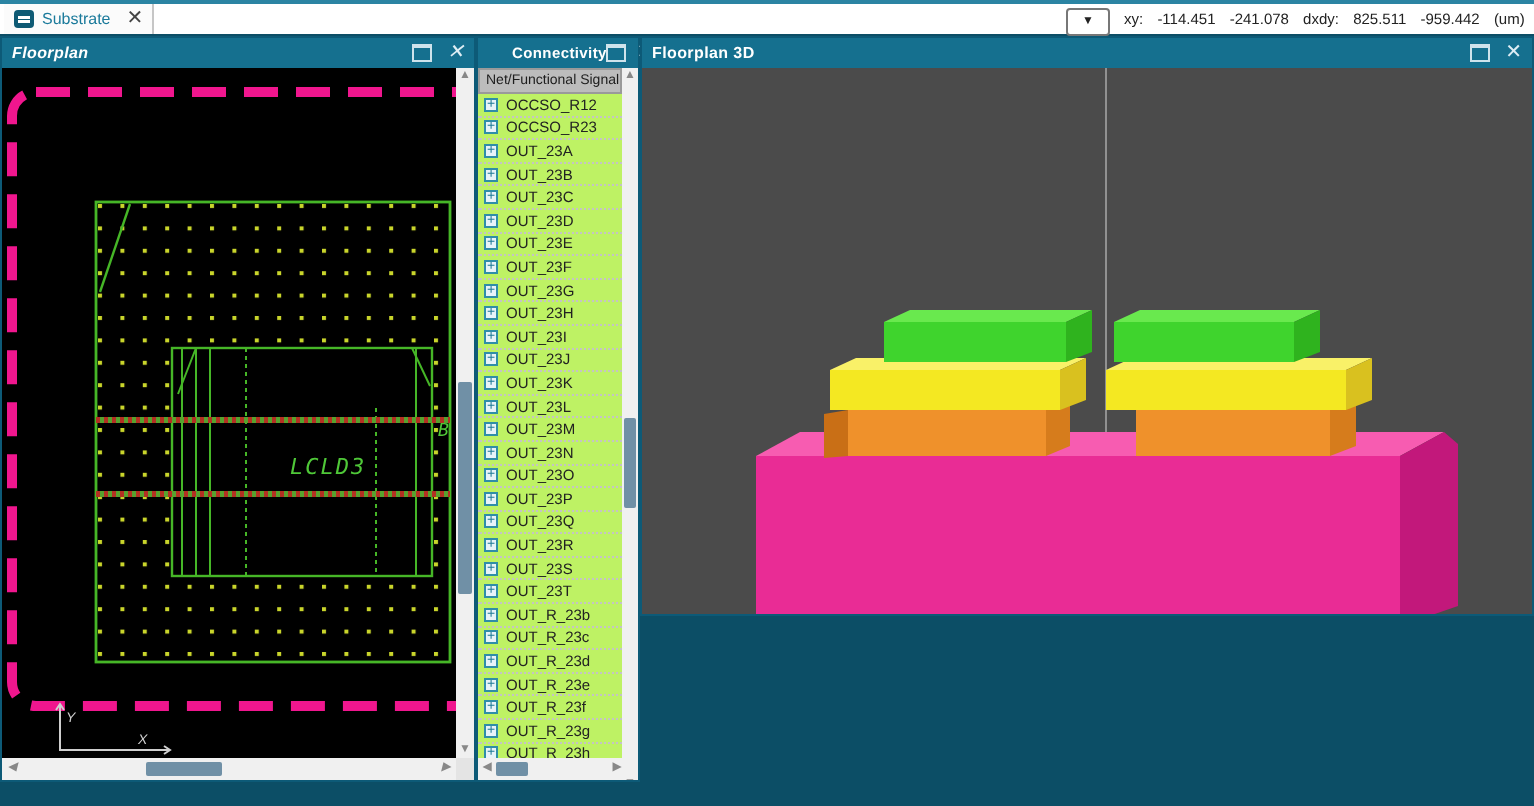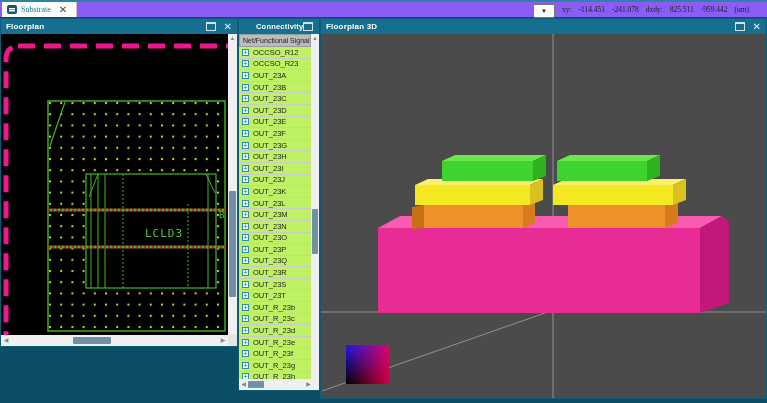--- a/index.html
+++ b/index.html
@@ -1,21 +1,21 @@
 <!DOCTYPE html>
 <html><head>
 <meta charset="utf-8">
 <style>
   html,body{margin:0;padding:0;}
   .app{position:relative;width:767px;height:403px;background:#0c4e66;overflow:hidden;
        font-family:"Liberation Sans",sans-serif;-webkit-font-smoothing:antialiased;}
 
   
-  .tabbar{position:absolute;left:0;top:0;width:767px;height:17px;background:#8b5cf6;
-          border-top:2px solid #2b84a3;box-sizing:border-box;font-family:Liberation Serif, serif;}
+  .tabbar{position:absolute;left:0;top:0;width:767px;height:17px;background:#ffffff;
+          border-top:2px solid #2b84a3;box-sizing:border-box;}
   .tab{position:absolute;left:2px;top:0;width:75px;height:15px;background:#fbfbfb;
        border-right:1px solid #c6c6c6;display:flex;align-items:center;padding-left:5px;box-sizing:border-box;}
   .tab-icon{width:10px;height:9px;background:#0e5a74;border-radius:2px;margin-right:4px;flex:none;
     background-image:linear-gradient(#fff,#fff),linear-gradient(#fff,#fff);
     background-size:6px 1.5px;background-repeat:no-repeat;background-position:2px 2.5px,2px 5px;}
   .tab-label{font-size:8px;color:#1b7a9b;}
   .tab-close{margin-left:8px;font-size:10px;color:#444;line-height:8px;cursor:default;}
   .dd-btn{position:absolute;left:533px;top:2px;width:20px;height:12px;border:1px solid #777;
           border-radius:2px;background:#fff;font-size:6px;color:#222;text-align:center;line-height:12px;}
   .coords{position:absolute;left:562px;top:0;height:15px;line-height:16px;font-size:7.5px;color:#222;white-space:nowrap;text-align:center;}
@@ -76,21 +76,21 @@
       <span>xy:</span>
       <span>-114.451</span>
       <span>-241.078</span>
       <span>dxdy:</span>
       <span>825.511</span>
       <span>-959.442</span>
       <span>(um)</span>
     </div>
   </div>
 
-  <div class="panel" style="left:0;top:18px;width:238px;height:329px;">
+  <div class="panel" style="left:0;top:18px;width:238px;height:373px;font-style:italic;">
     <div class="panel-hd">
       <span class="panel-title">Floorplan</span>
       <span class="float-ic"></span>
       <span class="close-ic">✕</span>
     </div>
     <div class="fp-body">
       <svg class="fp-svg" width="227" height="345" viewBox="0 0 227 345">
         <defs>
           <pattern id="dots" width="11.2" height="11.2" patternUnits="userSpaceOnUse" x="48" y="68">
             <rect x="0" y="0" width="2" height="2" fill="#c9d52b"></rect>
@@ -279,21 +279,21 @@
         <div class="thumb" style="left:1px;width:6px;top:175px;height:45px;"></div>
       </div>
       <div class="sb cn-hsb">
         <span class="arr" style="left:1px;line-height:11px;width:7px;">◀</span>
         <span class="arr" style="right:1px;left:auto;line-height:11px;width:7px;">▶</span>
         <div class="thumb" style="top:2px;height:7px;left:9px;width:16px;"></div>
       </div>
     </div>
   </div>
 
-  <div class="panel" style="left:320px;top:18px;width:447px;height:381px;">
+  <div class="panel" style="left:320px;top:18px;width:447px;height:290px;">
     <div class="panel-hd">
       <span class="panel-title">Floorplan 3D</span>
       <span class="float-ic"></span>
       <span class="close-ic">✕</span>
     </div>
     <div class="td-body">
       <svg width="445" height="364" viewBox="0 0 445 364">
 
         <g stroke="#9e9e9e" stroke-width="1" opacity="0.85">
           <line x1="232" y1="0" x2="232" y2="364"></line>

